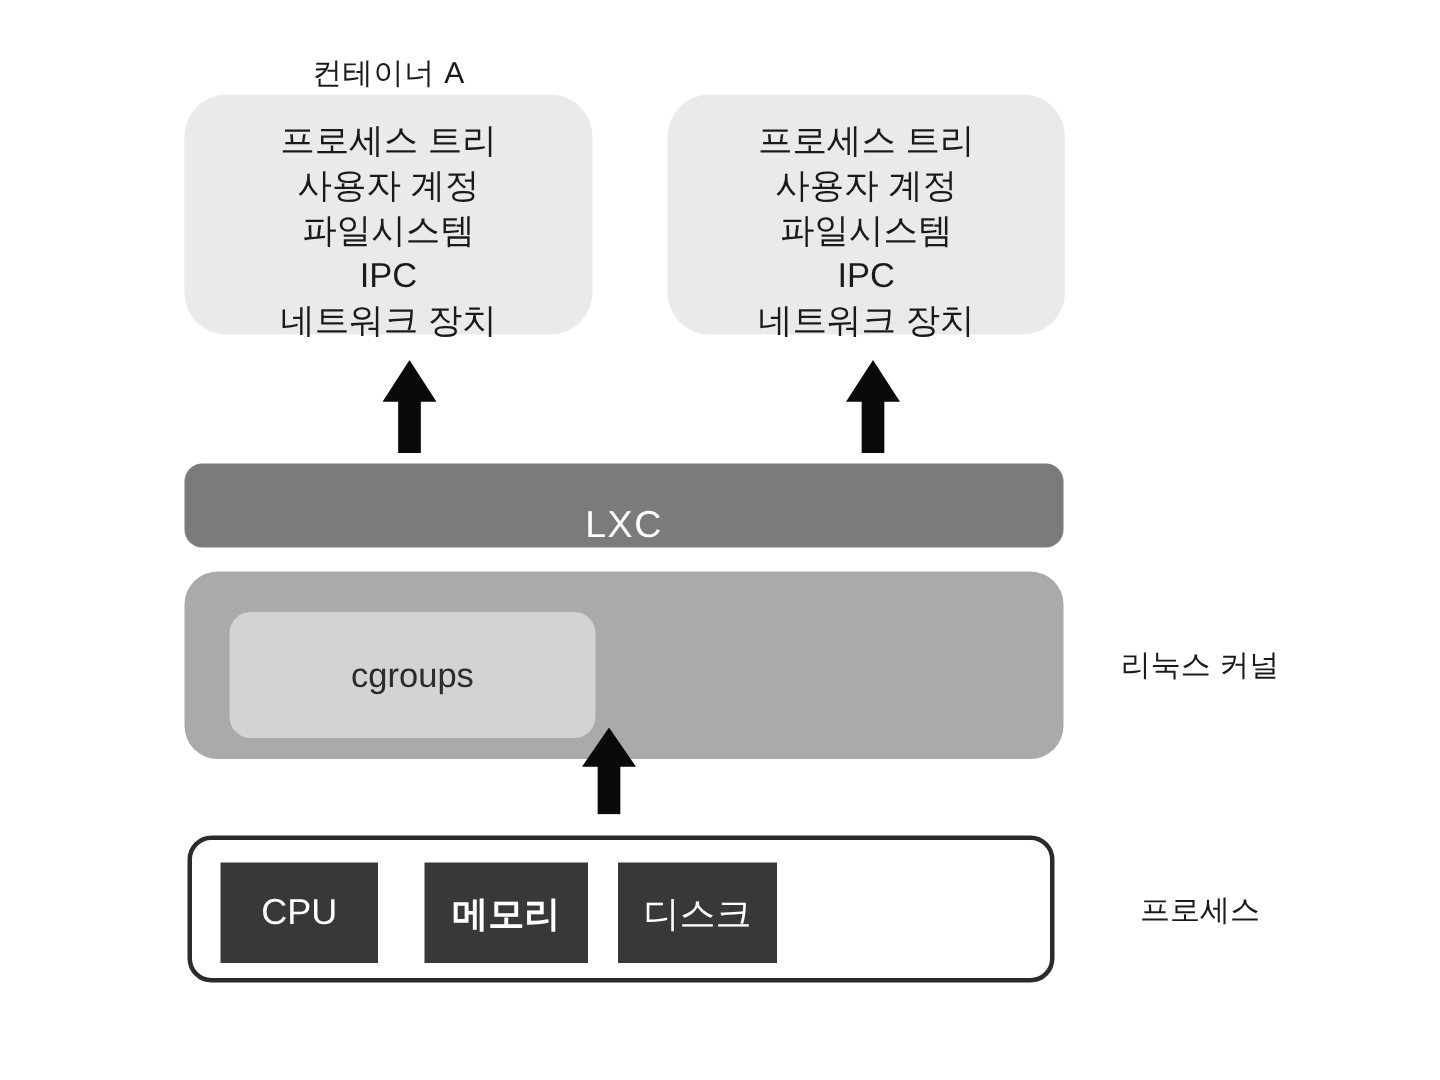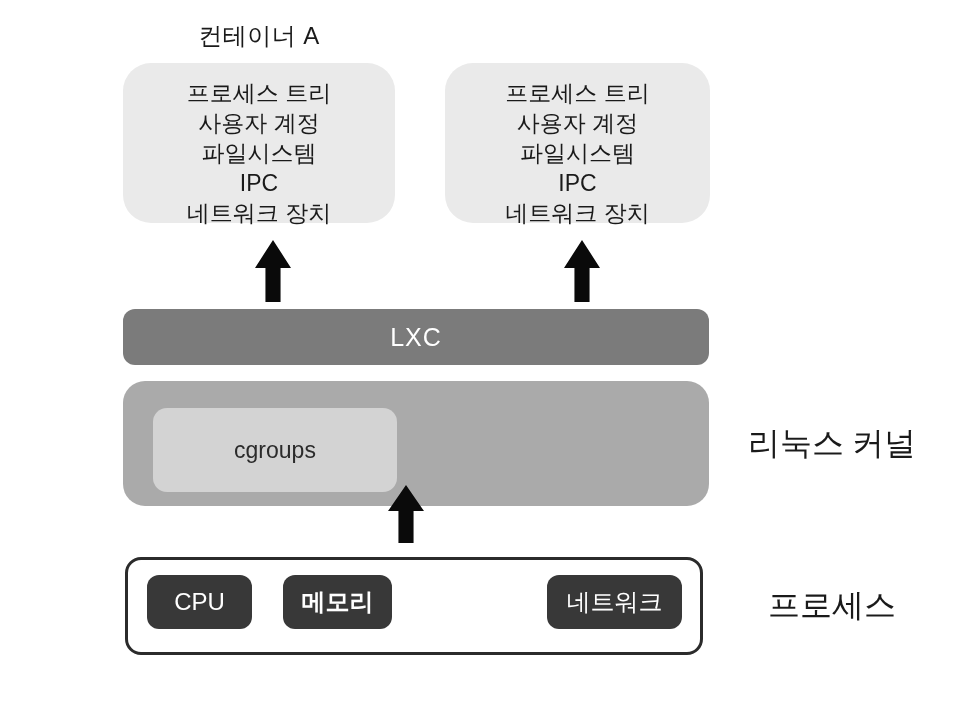--- a/index.html
+++ b/index.html
@@ -18,23 +18,23 @@
   body{
     width:960px;height:720px;
     background:var(--background);
     font-family:"Liberation Sans","DejaVu Sans",sans-serif;
     color:var(--text-dark);
     overflow:hidden;
   }
   .canvas{position:relative;width:960px;height:720px;background:var(--background);}
 
   .container-title{
-    position:absolute;top:20px;height:32px;
+    position:absolute;top:32px;height:32px;
     display:flex;align-items:center;justify-content:center;
-    font-size:24px;letter-spacing:0.5px;
+    font-size:20px;letter-spacing:0.5px;
   }
   .container-box{
     position:absolute;top:63px;height:160px;
     background:var(--container-fill);
     border-radius:28px;
     display:flex;flex-direction:column;align-items:center;justify-content:center;
     padding-top:19px;box-sizing:border-box;
   }
   .container-line{
     font-size:23px;line-height:30px;text-align:center;white-space:nowrap;
@@ -45,54 +45,54 @@
     background:var(--arrow);
     clip-path:polygon(50% 0, 100% 45%, 71% 45%, 71% 100%, 29% 100%, 29% 45%, 0 45%);
   }
   .arrow-a{left:255px;top:240px;width:36px;height:62px;}
   .arrow-b{left:564px;top:240px;width:36px;height:62px;}
   .arrow-hw{left:388px;top:485px;width:36px;height:58px;z-index:3;}
 
   .lxc-bar{
     position:absolute;left:123px;top:309px;width:586px;height:56px;
     background:var(--lxc-fill);border-radius:12px;
-    display:flex;align-items:center;justify-content:center;
+    display:flex;align-items:flex-end;justify-content:center;
     color:var(--text-light);font-size:25px;letter-spacing:1px;
   }
 
   .kernel-box{
     position:absolute;left:123px;top:381px;width:586px;height:125px;
     background:var(--kernel-fill);border-radius:22px;z-index:1;
   }
   .kernel-component{
     position:absolute;top:408px;height:84px;
     background:var(--kernel-component-fill);border-radius:14px;
     display:flex;align-items:center;justify-content:center;
     font-size:23px;color:#2b2b2b;z-index:2;
   }
   .kc-cgroups{left:153px;width:244px;}
   .kc-namespaces{left:417px;width:271px;}
 
   .side-label{
-    position:absolute;left:732px;width:200px;
+    position:absolute;left:700px;width:200px;
     display:flex;align-items:center;justify-content:center;
-    font-size:32px;white-space:nowrap;font-family:Liberation Serif, serif;
+    font-size:20px;white-space:nowrap;
   }
   .label-kernel{top:381px;height:125px;}
   .label-hardware{top:557px;height:98px;}
 
   .hardware-box{
     position:absolute;left:125px;top:557px;width:578px;height:98px;
     background:var(--background);
     border:3px solid var(--hardware-border);
     border-radius:16px;box-sizing:border-box;
   }
   .hardware-item{
-    position:absolute;top:575px;height:54px;
-    background:var(--hardware-item-fill);border-radius:12px;
+    position:absolute;top:575px;height:67px;
+    background:var(--hardware-item-fill);border-radius:0;
     display:flex;align-items:center;justify-content:center;
     color:var(--text-light);font-size:24px;white-space:nowrap;z-index:2;
   }
   .hw-cpu{left:147px;width:105px;}
   .hw-memory{left:283px;width:109px;font-weight:bold;}
   .hw-disk{left:412px;width:106px;}
   .hw-network{left:547px;width:135px;}
 
   .ct-a{left:123px;width:272px;}
   .ct-b{left:445px;width:265px;}
@@ -129,16 +129,16 @@
 
   <div class="kernel-box"></div>
   <div class="kernel-component kc-cgroups">cgroups</div>
   <div class="side-label label-kernel">리눅스 커널</div>
 
   <div class="up-arrow arrow-hw"></div>
 
   <div class="hardware-box"></div>
   <div class="hardware-item hw-cpu">CPU</div>
   <div class="hardware-item hw-memory">메모리</div>
-  <div class="hardware-item hw-network">네트워크</div>
+  <div class="hardware-item hw-disk">디스크</div>
   <div class="side-label label-hardware">프로세스</div>
 
 </div>
 
 </body></html>

